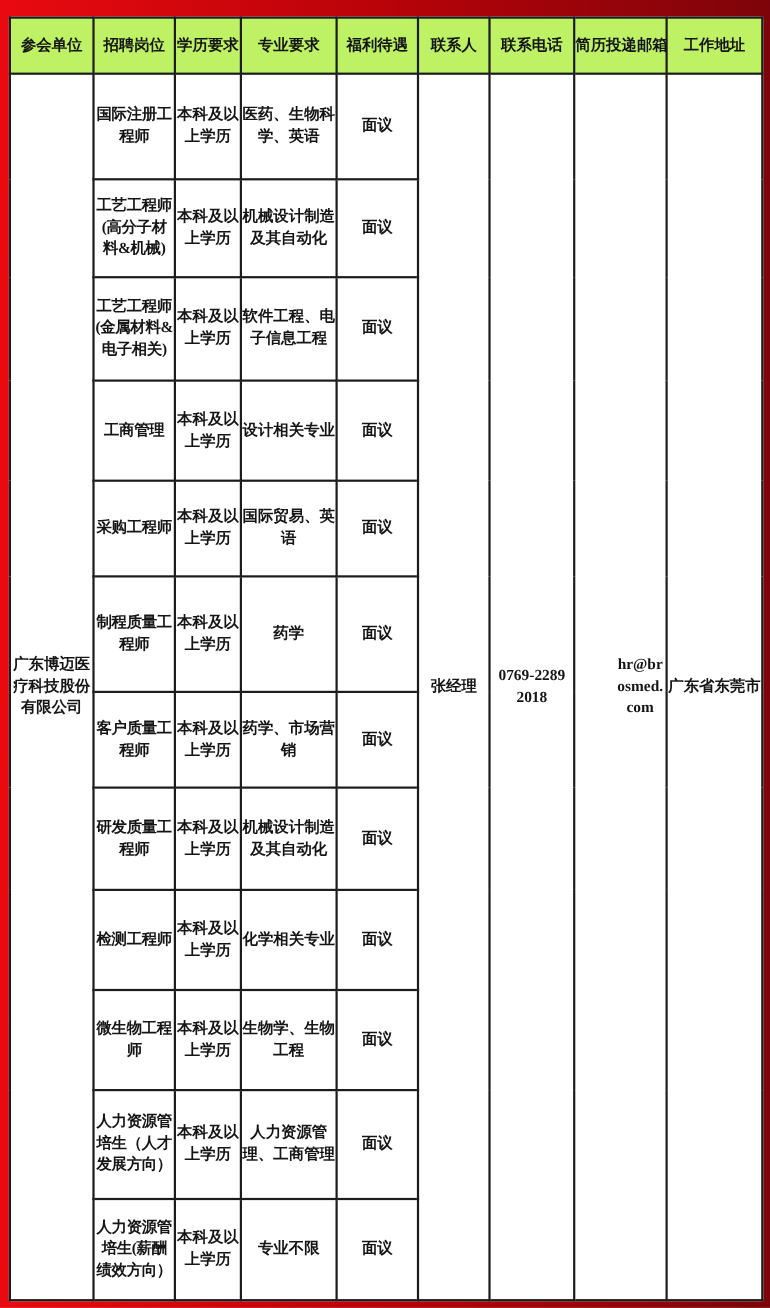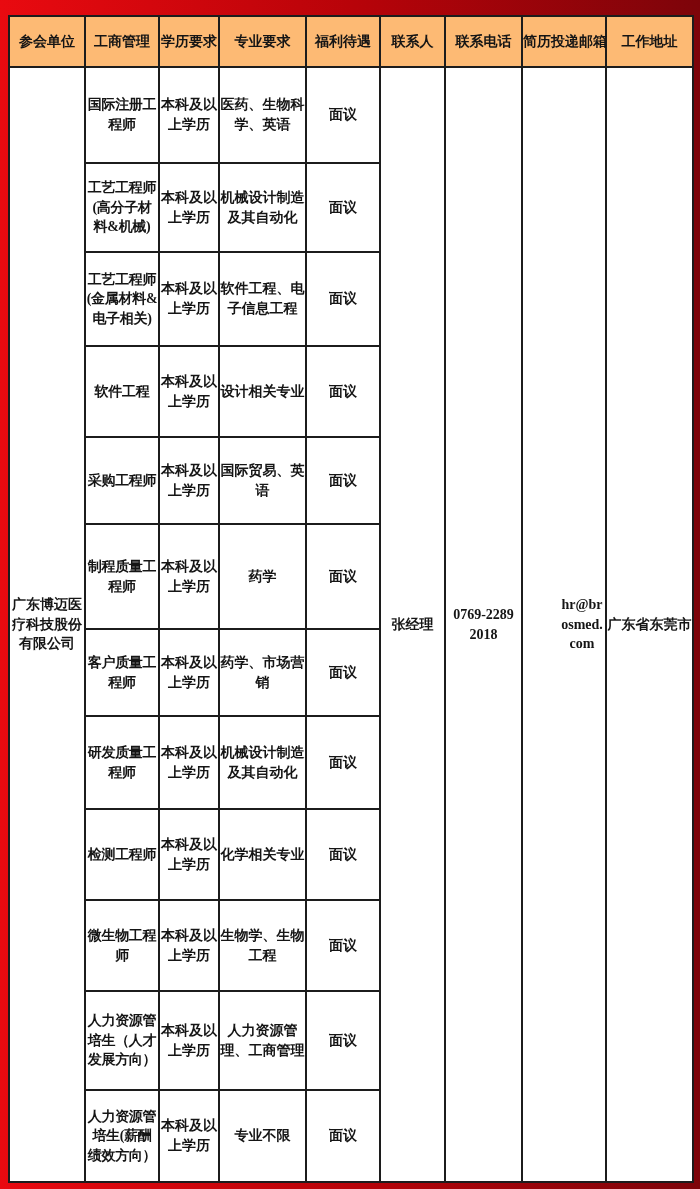--- a/index.html
+++ b/index.html
@@ -28,21 +28,21 @@
   th, td {
     border: 2px solid #1c1c1c;
     text-align: center;
     vertical-align: middle;
     padding: 0;
     font-size: 14px;
     line-height: 1.4;
     font-weight: bold;
   }
   thead th {
-    background: #fdba74;
+    background: #bef264;
     height: 49px;
     white-space: nowrap;
   }
   
   tbody tr:nth-child(1)  { height: 96px; }
   tbody tr:nth-child(2)  { height: 89px; }
   tbody tr:nth-child(3)  { height: 94px; margin-left: 23px; }
   tbody tr:nth-child(4)  { height: 91px; }
   tbody tr:nth-child(5)  { height: 87px; }
   tbody tr:nth-child(6)  { height: 105px; }
@@ -71,21 +71,21 @@
       <col style="width:87px">
         <col style="width:74px">
         <col style="width:65px">
       <col style="width:77px">
         <col style="width:84px">
         <col style="width:87px">
     </colgroup>
     <thead>
       <tr>
         <th>参会单位</th>
-        <th>工商管理</th>
+        <th>招聘岗位</th>
         <th>学历要求</th>
         <th>专业要求</th>
         <th>福利待遇</th>
         <th>联系人</th>
         <th>联系电话</th>
         <th>简历投递邮箱</th>
         <th>工作地址</th>
       </tr>
     </thead>
     <tbody>
@@ -106,21 +106,21 @@
         <td>机械设计制造及其自动化</td>
         <td>面议</td>
       </tr>
       <tr>
         <td class="pos">工艺工程师(金属材料&amp;电子相关)</td>
         <td>本科及以上学历</td>
         <td>软件工程、电子信息工程</td>
         <td>面议</td>
       </tr>
       <tr>
-        <td class="pos">软件工程</td>
+        <td class="pos">工商管理</td>
         <td>本科及以上学历</td>
         <td>设计相关专业</td>
         <td>面议</td>
       </tr>
       <tr>
         <td class="pos">采购工程师</td>
         <td>本科及以上学历</td>
         <td>国际贸易、英语</td>
         <td>面议</td>
       </tr>

